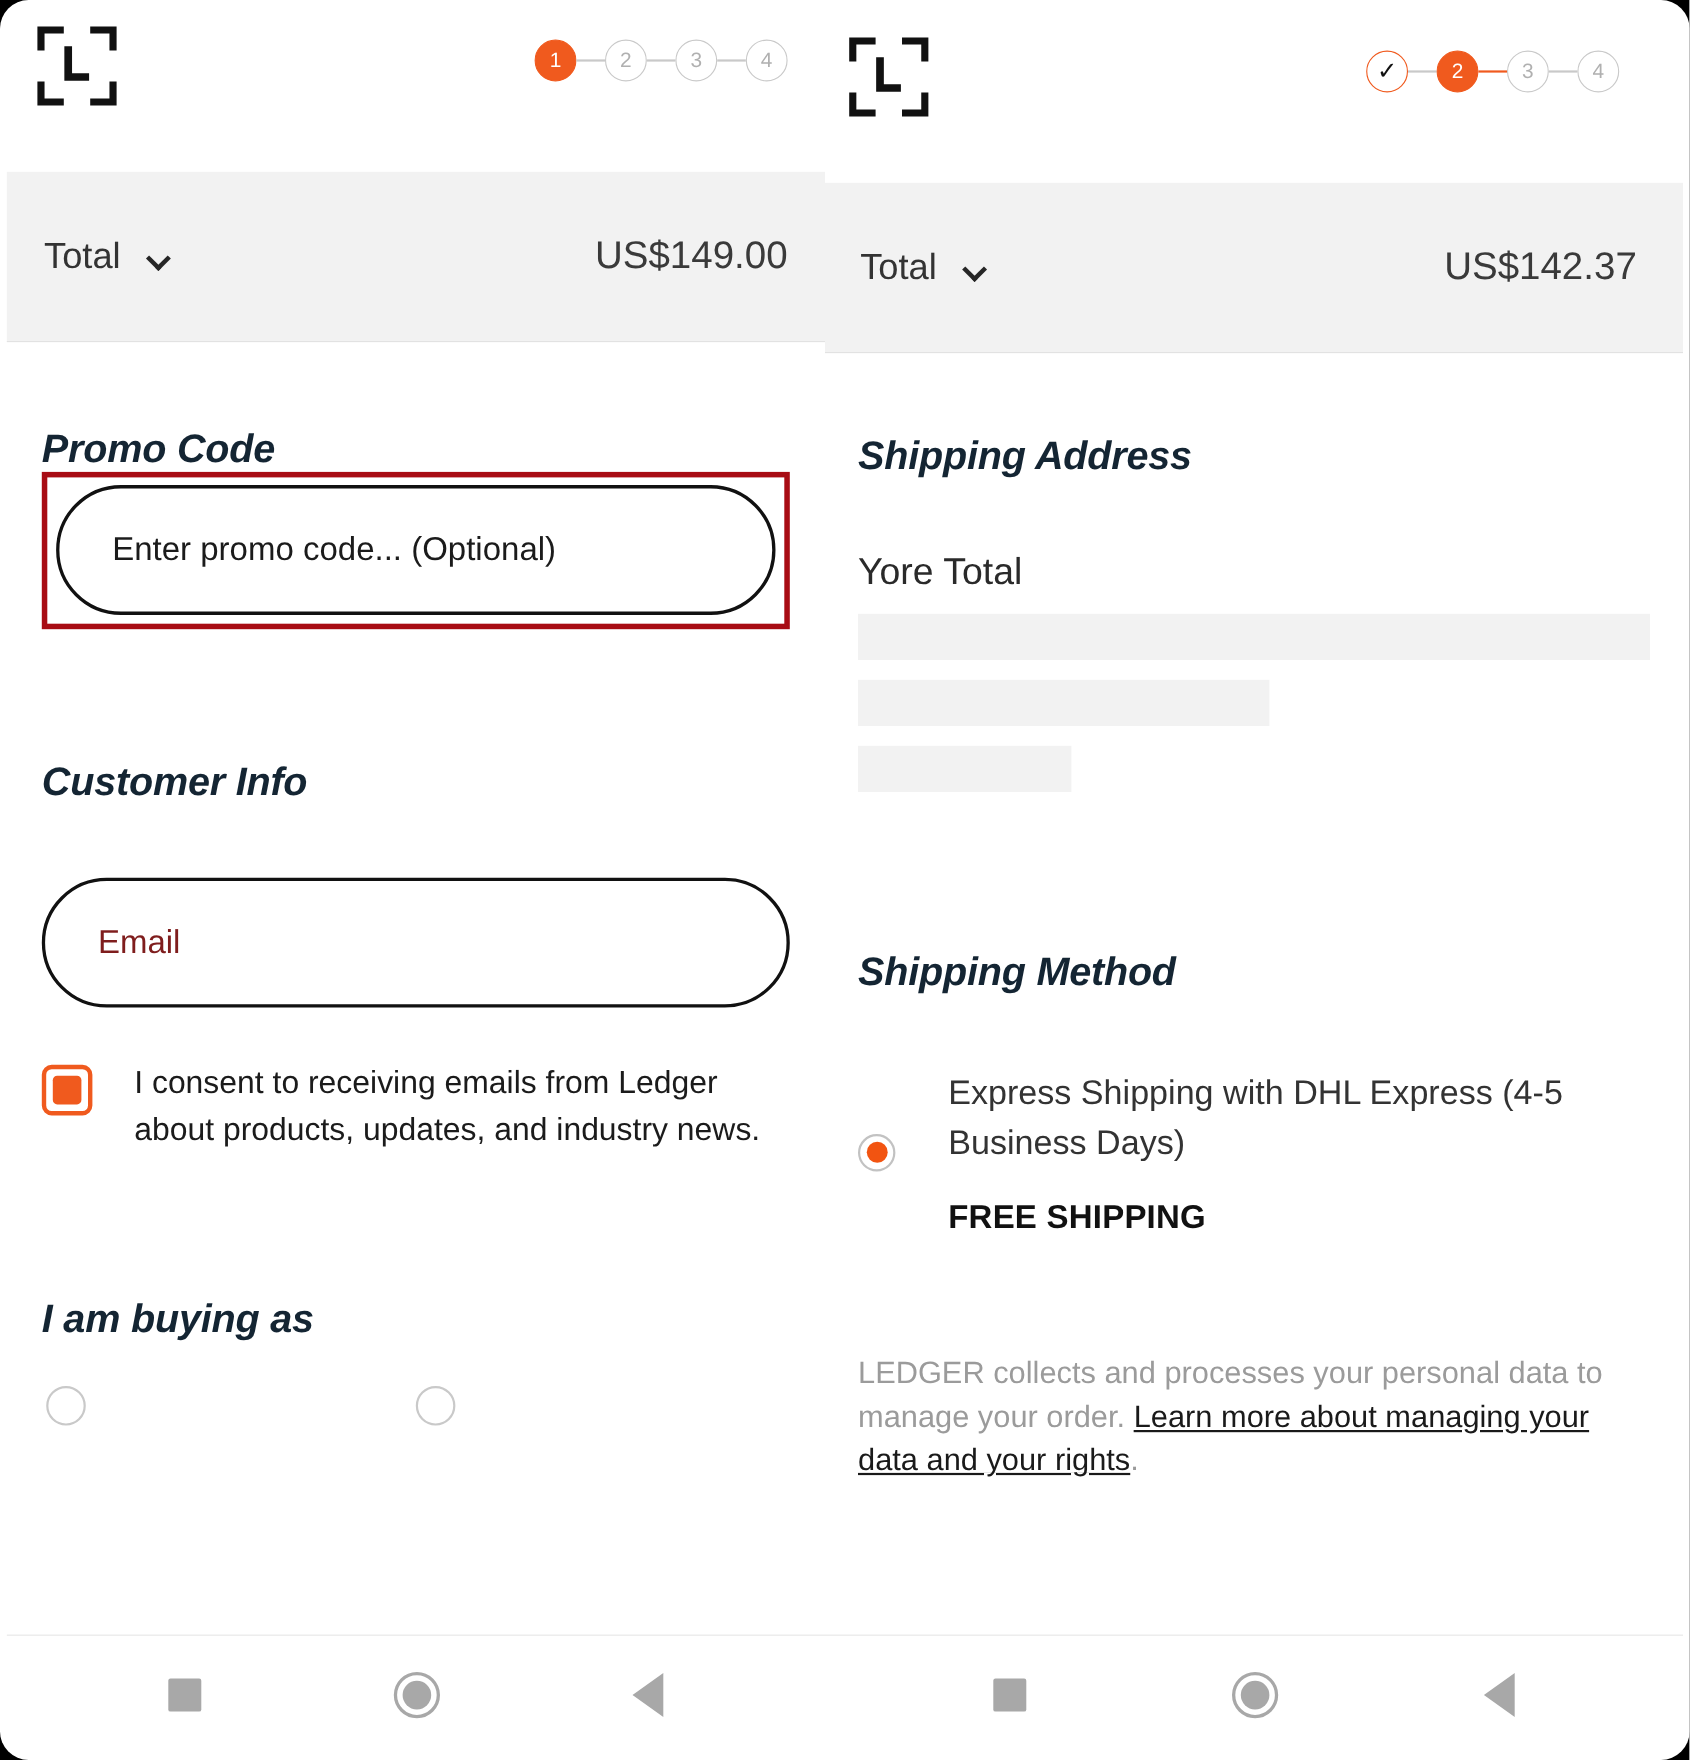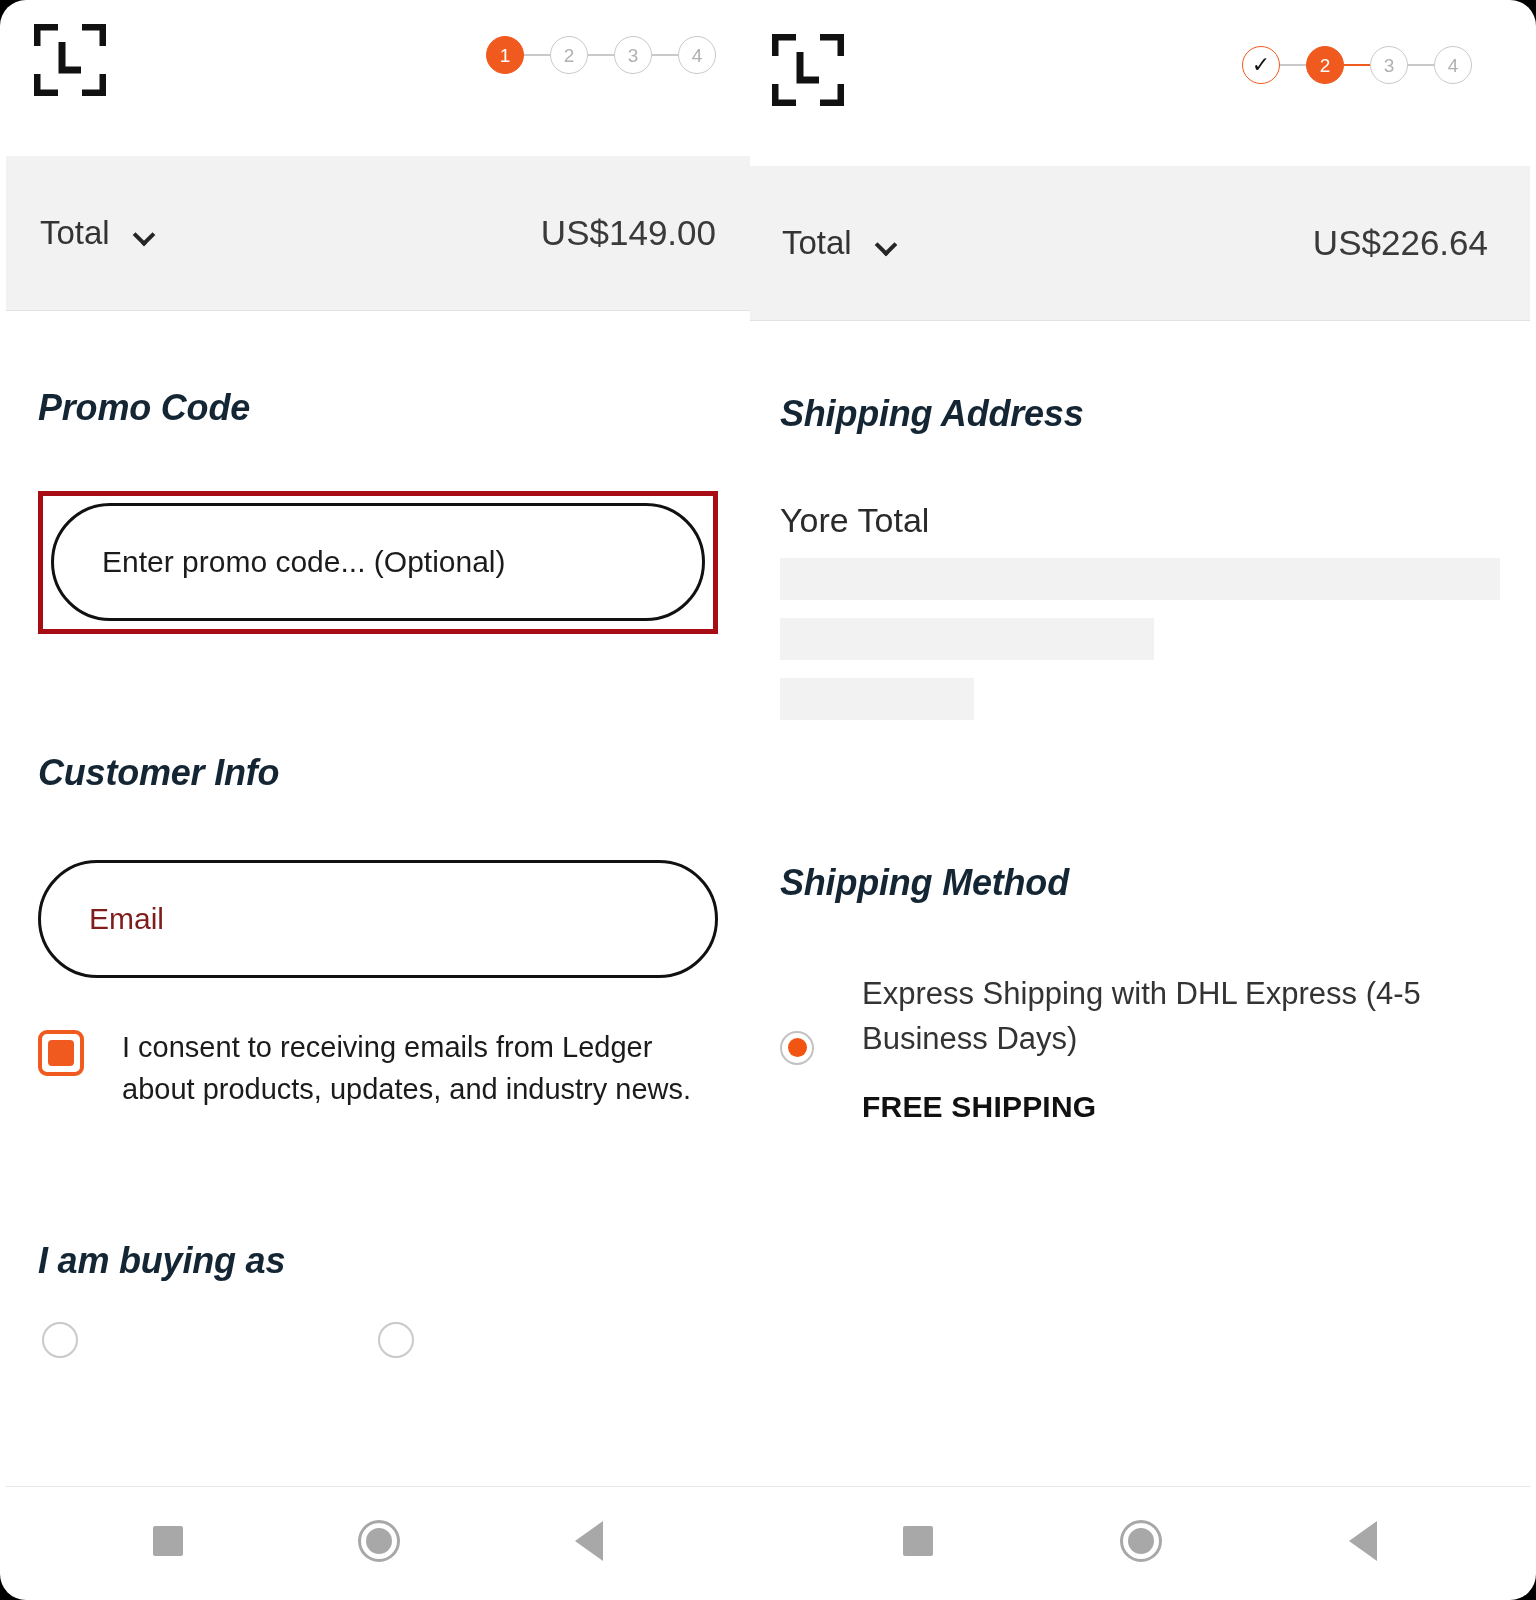--- a/index.html
+++ b/index.html
@@ -147,21 +147,20 @@
     font-weight: 700;
     color: #142533;
     letter-spacing: -0.2px;
     font-style: italic;
   }
 
   .promo-title { margin-top: 76px; }
 
   
   .highlight-box {
-    margin-top: 62px;
     border: 5px solid #a80c14;
     padding: 7px 8px 8px 8px;
   }
 
   .pill-input {
     height: 118px;
     border: 3px solid #111111;
     border-radius: 60px;
     display: flex;
     align-items: center;
@@ -470,21 +469,21 @@
           <div class="step-line"></div>
           <div class="step todo">4</div>
         </div>
       </div>
 
       <div class="total-bar">
         <div class="total-label">
           <span>Total</span>
           <span class="chev"></span>
         </div>
-        <div class="total-value">US$226.64</div>
+        <div class="total-value">US$142.37</div>
       </div>
 
       <div class="content">
 
         <h2 class="section-title ship-title">Shipping Address</h2>
 
         <div class="recipient">Yore Total</div>
 
         <div class="redact w1"></div>
         <div class="redact w2"></div>
@@ -496,20 +495,23 @@
         <div class="method-row">
           <div class="radio-selected">
             <div class="dot"></div>
           </div>
           <div class="method-body">
             <div class="method-name">Express Shipping with DHL Express (4-5 Business Days)</div>
             <div class="method-free">FREE SHIPPING</div>
           </div>
         </div>
 
+        <div class="legal">
+          <span>LEDGER collects and processes your personal data to manage your order. </span><a href="#">Learn more about managing your data and your rights</a><span>.</span>
+        </div>
       </div>
 
       <div class="navbar">
         <div class="nav-square"></div>
         <div class="nav-circle">
           <div class="in"></div>
         </div>
         <div class="nav-tri"></div>
       </div>
 

